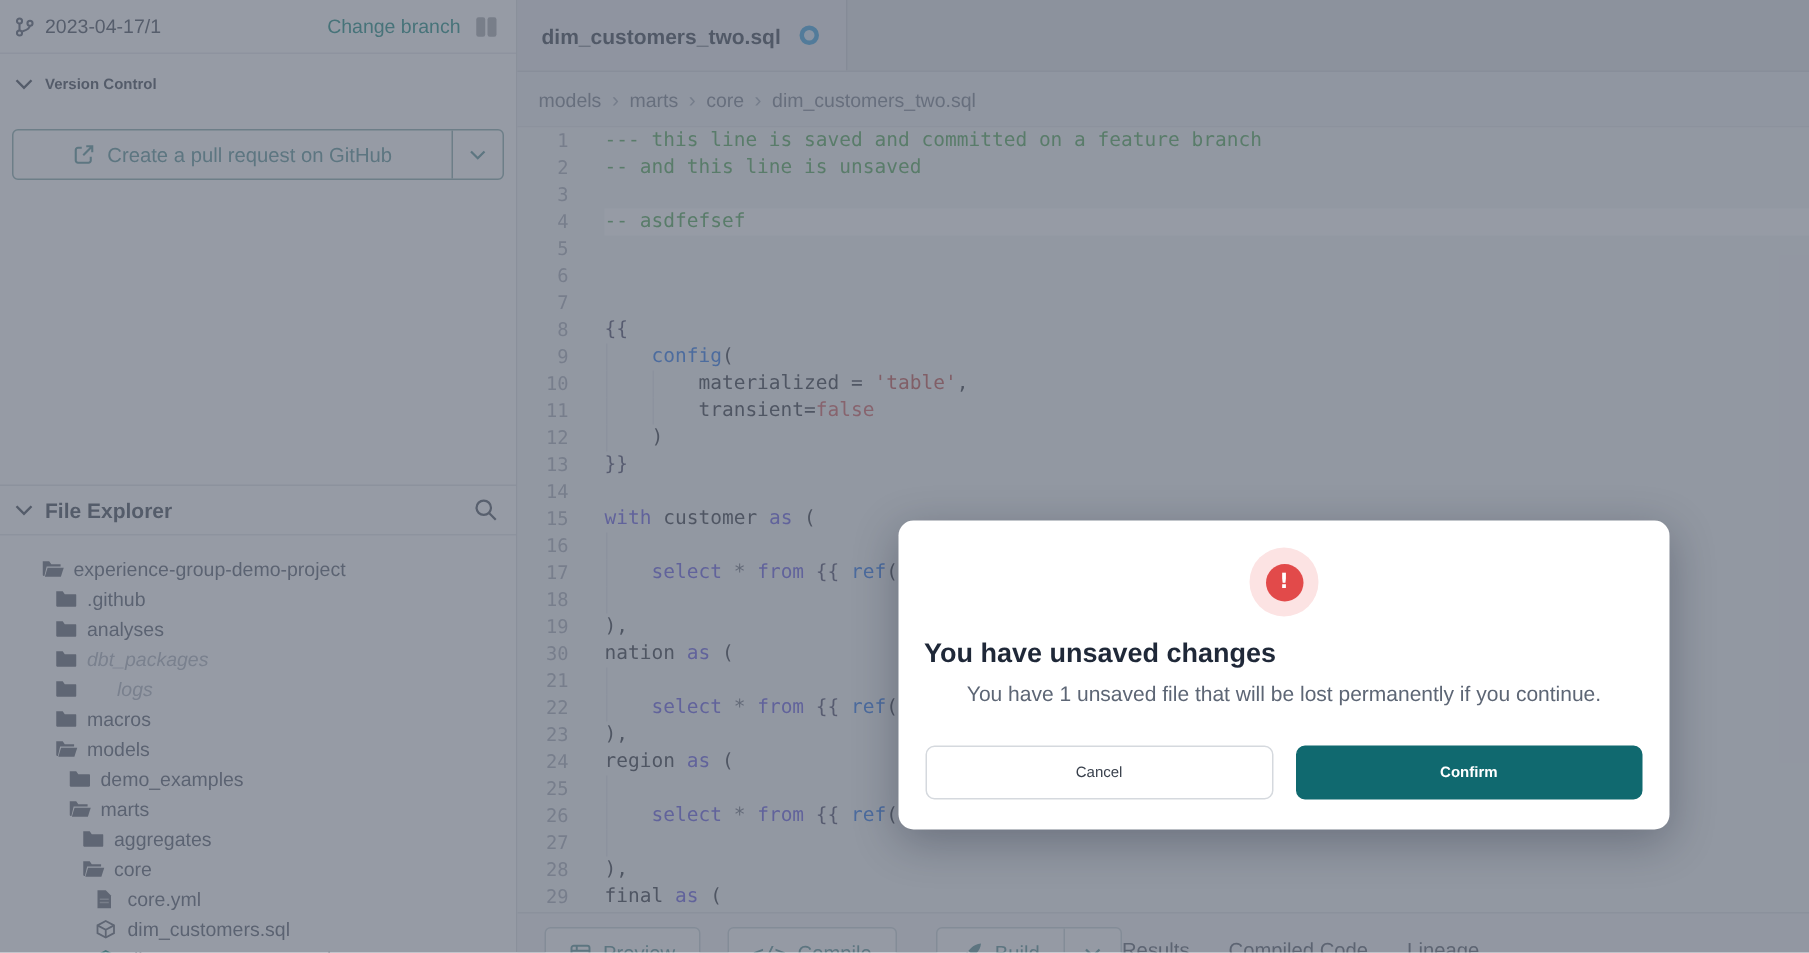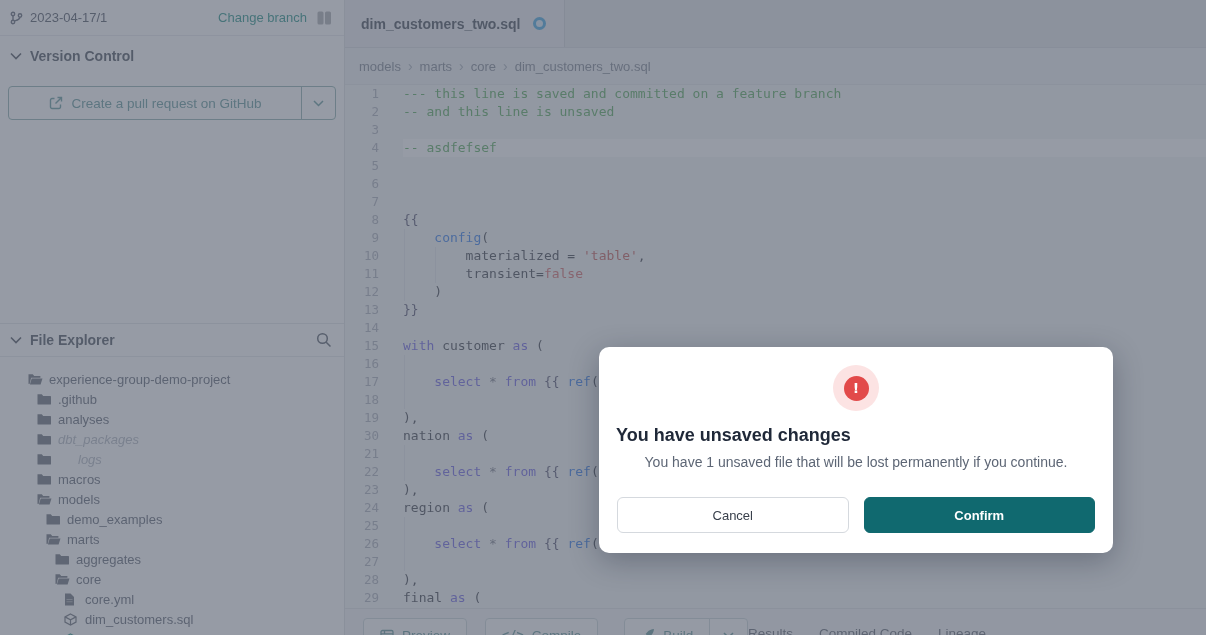--- a/index.html
+++ b/index.html
@@ -8,21 +8,21 @@
 
   .app { display:flex; width:1206px; height:635px; }
 
   
   .sidebar { width:345px; height:635px; background:#ffffff; border-right:1px solid #d9dce1; display:flex; flex-direction:column; flex:none; }
   .branch-bar { height:36px; display:flex; align-items:center; padding:0 12px 0 10px; border-bottom:1px solid #e5e7eb; }
   .branch-name { font-size:13px; color:#3a4150; margin-left:7px; }
   .branch-spacer { flex:1; }
   .change-branch { font-size:13px; color:var(--teal); cursor:pointer; margin-right:10px; }
   .section-header { height:40px; display:flex; align-items:center; padding:0 10px; }
-  .section-header .sh-title { font-size:14px; font-weight:bold; color:#343b47; margin-left:8px; }
+  .section-header .sh-title { font-size:10px; font-weight:bold; color:#343b47; margin-left:8px; }
   .vc-body { height:247px; padding:10px 8px 0 8px; }
   .pr-button { height:34px; border:1px solid #7fa6a4; border-radius:4px; display:flex; align-items:stretch; color:#4e8b8e; cursor:pointer; }
   .pr-main { flex:1; display:flex; align-items:center; justify-content:center; gap:9px; font-size:13.5px; }
   .pr-caret { width:34px; border-left:1px solid #7fa6a4; display:flex; align-items:center; justify-content:center; }
   .fe-divider { height:1px; background:#dfe2e7; }
   .fe-header { height:33px; display:flex; align-items:center; padding:0 12px 0 10px; border-bottom:1px solid #e3e6ea; }
   .fe-header .sh-title { font-size:14px; font-weight:bold; color:#343b47; margin-left:8px; }
   .fe-header .fe-spacer { flex:1; }
   .tree { flex:1; overflow:hidden; padding-top:12px; }
   .tree-row { height:20px; display:flex; align-items:center; font-size:13px; color:#4a5160; cursor:pointer; white-space:nowrap; }
@@ -64,21 +64,21 @@
   .result-tab { cursor:pointer; }
 
   
   .backdrop { position:absolute; inset:0; background:rgba(100,107,122,0.68); z-index:40; }
   .modal { position:absolute; left:599px; top:347px; width:514px; height:206px; background:#ffffff; border-radius:10px; box-shadow:0 8px 30px rgba(15,23,42,0.30); z-index:50; }
   .modal-icon-outer { width:46px; height:46px; border-radius:50%; background:var(--errbg); margin:18px auto 0; display:flex; align-items:center; justify-content:center; }
   .modal-icon-inner { width:25px; height:25px; border-radius:50%; background:var(--err); color:#fff; display:flex; align-items:center; justify-content:center; font-size:14px; font-weight:bold; font-family:"DejaVu Sans",sans-serif; }
   .modal-title { margin-top:14px; text-align:left; font-size:18px; font-weight:bold; color:#1f2838;margin-left:17px; }
   .modal-msg { margin-top:8px; text-align:center; font-size:14px; color:#5d6675; }
   .modal-actions { margin-top:27px; padding:0 18px; display:flex; gap:15px; }
-  .btn { flex:1; height:36px; border-radius:6px; font-size:13px; display:flex; align-items:center; justify-content:center; cursor:pointer; font-family:"Liberation Sans",sans-serif; }
+  .btn { flex:1; height:36px; border-radius:6px; font-size:10px; display:flex; align-items:center; justify-content:center; cursor:pointer; font-family:"Liberation Sans",sans-serif; }
   .btn-cancel { background:#fff; border:1px solid #d5d9de; color:#39404c; }
   .btn-confirm { background:var(--confirm); border:1px solid var(--confirm); color:#fff; font-weight:bold; }
 
   svg { display:block; }
 </style>
 </head>
 <body>
 
 <div class="app">
 

